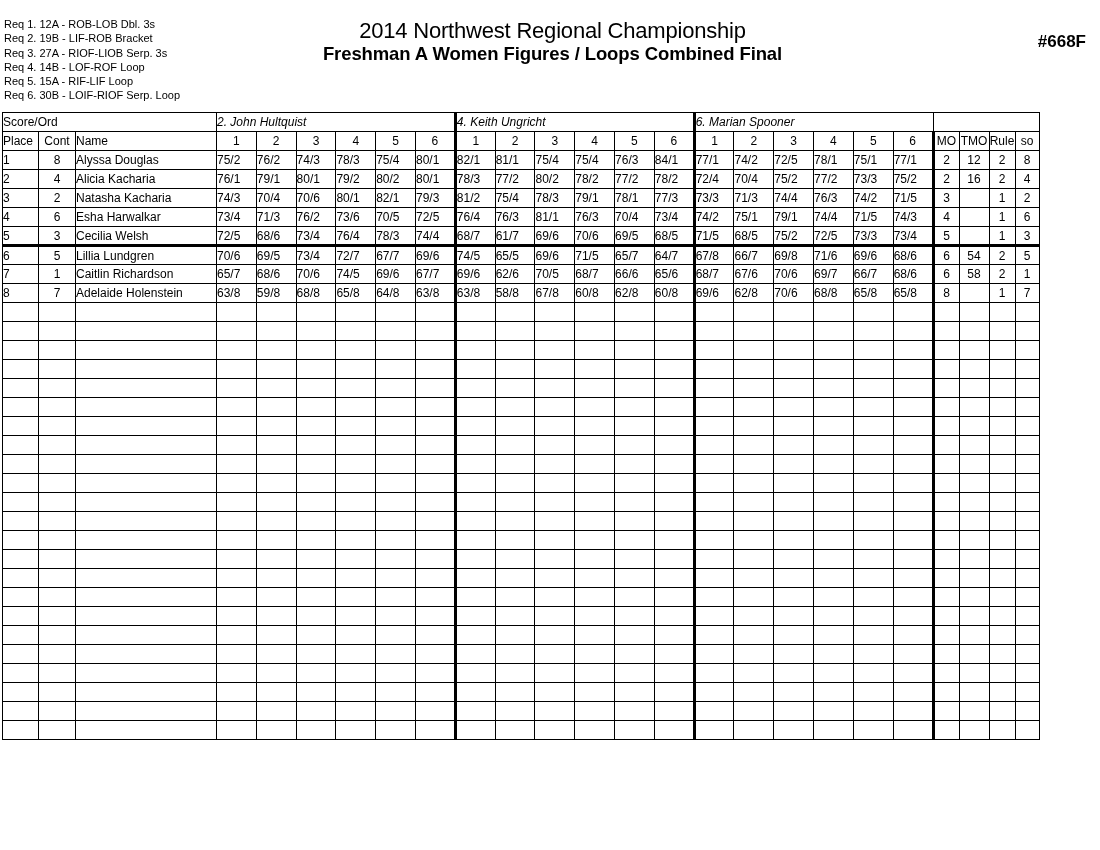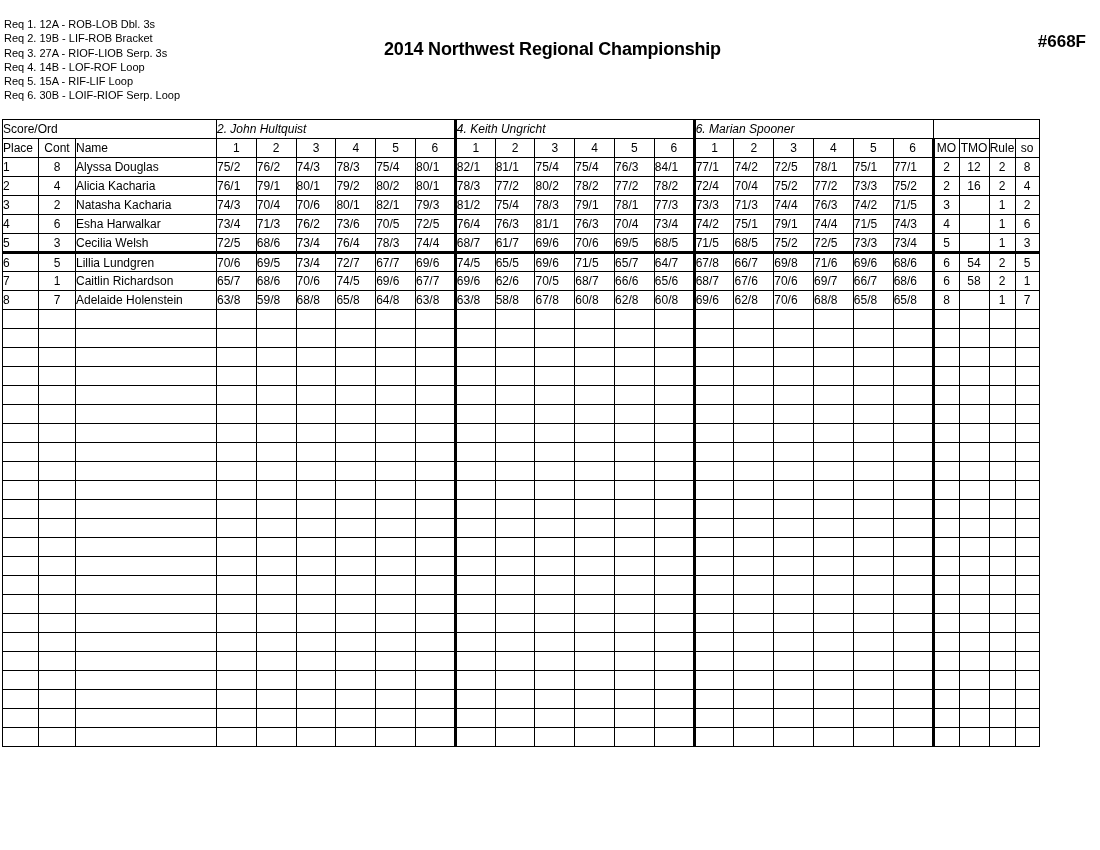--- a/index.html
+++ b/index.html
@@ -24,23 +24,22 @@
   #reqs .req-line { white-space: nowrap; }
 
   
   #header {
     position: absolute;
     left: 180px; top: 20px;
     width: 745px;
     text-align: center;
   }
   #header .h-event {
-    font-size: 18px; font-weight: bold; line-height: 21px;
+    font-size: 22px; font-weight: normal; line-height: 21px;
     letter-spacing: -0.2px;
-    margin-top: 19px;
   }
   #header .h-venue {
     font-size: 14.5px; font-weight: normal; line-height: 18px;
   }
   #header .h-division {
     font-size: 18.5px; font-weight: bold; line-height: 25px;
     letter-spacing: -0.1px;
   }
   #header .h-report {
     font-size: 14.5px; font-weight: normal; line-height: 19px;
@@ -49,21 +48,21 @@
   
   #event-num {
     position: absolute;
     right: 14px; top: 32px;
     font-size: 17px; font-weight: bold;
   }
 
   
   #sheet {
     position: absolute;
-    left: 2px; top: 119px;
+    left: 2px; top: 112px;
     width: 892px;
     border-collapse: collapse;
     table-layout: fixed;
     font-size: 12px;
   }
   #sheet td, #sheet th {
     border: 1px solid #000;
     padding: 0;
     font-weight: normal;
     font-size: 12px;
@@ -130,20 +129,21 @@
     <div class="req-line">Req 1.  12A - ROB-LOB Dbl. 3s</div>
     <div class="req-line">Req 2.  19B - LIF-ROB Bracket</div>
     <div class="req-line">Req 3.  27A - RIOF-LIOB Serp. 3s</div>
     <div class="req-line">Req 4.  14B - LOF-ROF Loop</div>
     <div class="req-line">Req 5.  15A - RIF-LIF Loop</div>
     <div class="req-line">Req 6.  30B - LOIF-RIOF Serp. Loop</div>
   </div>
 
 <div id="header">
   <div class="h-event">2014 Northwest Regional Championship</div>
+  <div class="h-division">Freshman A Women Figures / Loops Combined Final</div>
 </div>
 
 <div id="event-num">#668F</div>
 
 <table id="sheet">
   <colgroup id="sheet-cols">
       <col style="width: 36px;">
       <col style="width: 37px;">
       <col style="width: 141px;">
       <col style="width: 39.8px;">

